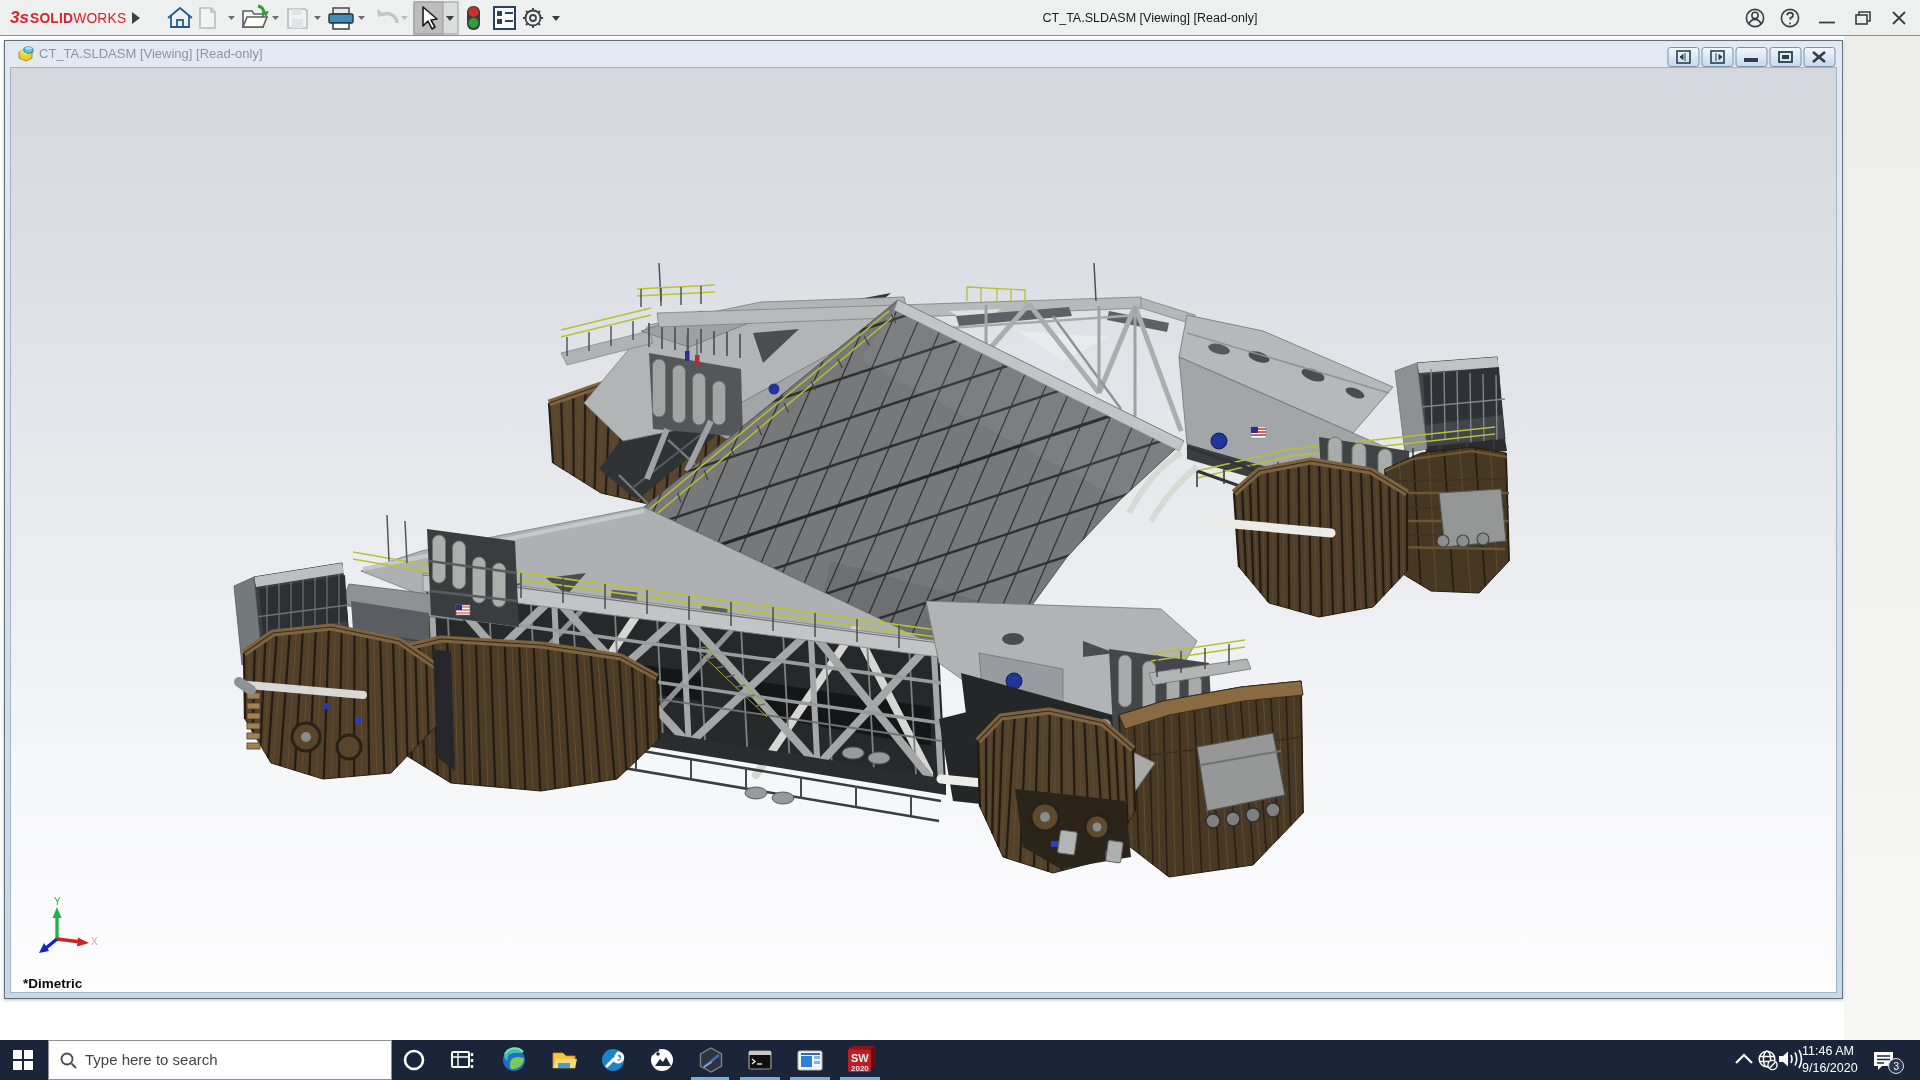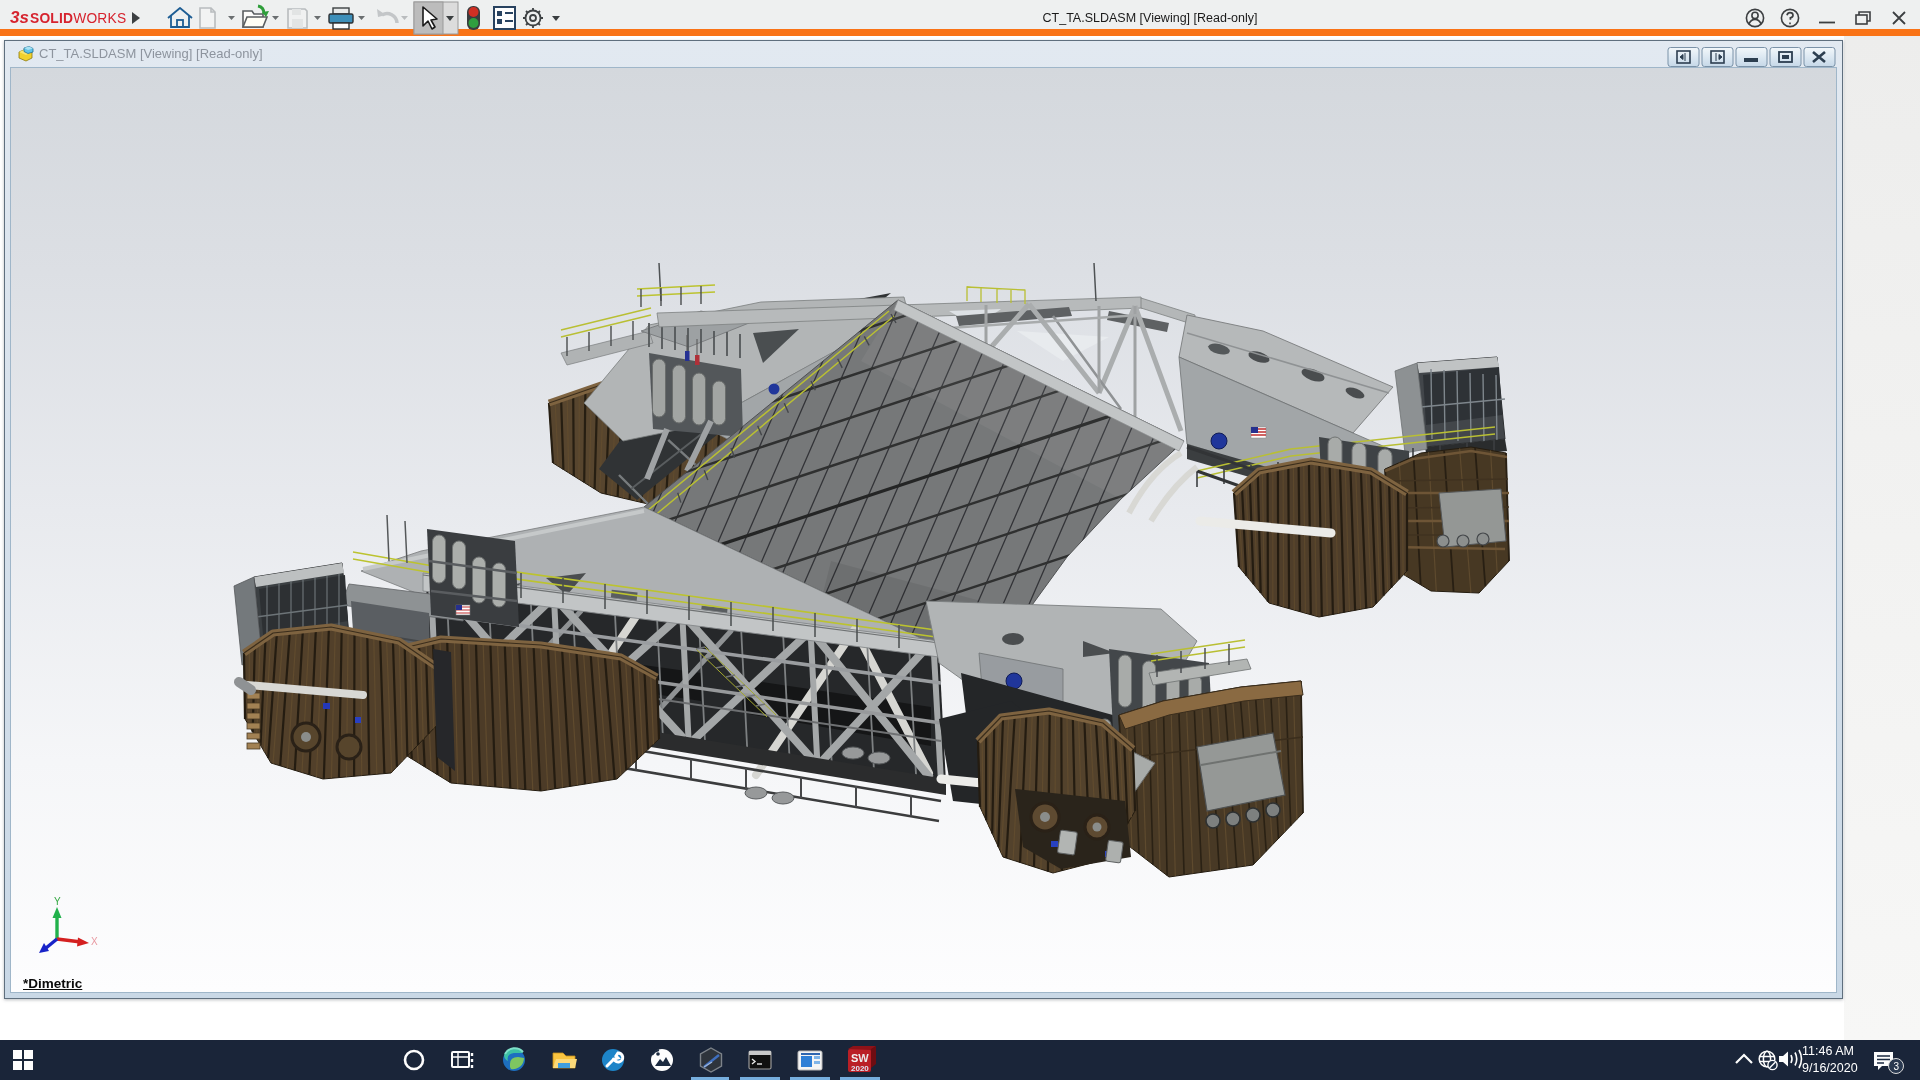--- a/index.html
+++ b/index.html
@@ -1,30 +1,30 @@
 <!DOCTYPE html>
 <html><head><meta charset="utf-8"><title>CT_TA.SLDASM</title>
 <style>
 * { margin:0; padding:0; box-sizing:border-box; }
 body { width:1920px; height:1080px; overflow:hidden; background:#ffffff;
        font-family:"Liberation Sans", sans-serif; position:relative; }
 #titlebar { position:absolute; left:0; top:0; width:1920px; height:36px;
-  background:#eef0f0; border-bottom:7px solid #f97316; }
+  background:#eef0f0; border-bottom:1px solid #f97316; }
 #apptitle { position:absolute; left:760px; top:0; width:780px; height:36px;
   line-height:36px; text-align:center; font-size:12.5px; color:#1a1a1a; }
 #rightstrip { position:absolute; left:1844px; top:36px; width:76px; height:1004px;
   background:linear-gradient(#ededec,#f7f7f6); }
 #docwin { position:absolute; left:4px; top:40px; width:1839px; height:959px;
   border:1px solid #5f6f7e; background:linear-gradient(#e2e9f1,#c9d8e6);
   box-shadow:0 1px 3px rgba(60,70,80,0.35); }
 #dtitle { position:absolute; left:34px; top:5px; font-size:13px; color:#8d949e; }
 #viewport { position:absolute; left:5px; top:26px; width:1827px; height:926px;
   border:1px solid #9fb6c9;
   background:linear-gradient(180deg,#d4d8dd 0%,#dcdfe4 22%,#e8eaee 48%,#f5f6f8 75%,#fdfdfe 100%); }
-#dimetric { position:absolute; left:12px; top:908px; font-size:13.5px; font-weight:bold; color:#0a0a0a;text-decoration:underline; }
+#dimetric { position:absolute; left:12px; top:908px; font-size:13.5px; font-weight:bold; color:#0a0a0a; }
 #taskbar { position:absolute; left:0; top:1040px; width:1920px; height:40px; background:#1a2539; }
 #searchbox { position:absolute; left:48px; top:0px; width:344px; height:40px;
   background:#ffffff; border:1px solid #8a9096; }
 #searchtext { position:absolute; left:36px; top:10px; font-size:15px; color:#454545; }
 #clock { position:absolute; left:1802px; top:3px; width:66px; text-align:left;
   font-size:12.5px; color:#ffffff; line-height:17px; }
 .ul { position:absolute; top:37px; height:3px; background:#76aede; }
 </style></head>
 <body>
 <div id="titlebar">
@@ -396,20 +396,27 @@
 <div id="dimetric">*Dimetric</div>
 </div>
 </div>
 <div id="taskbar">
 <svg style="position:absolute;left:12;top:9" width="24" height="22" viewBox="0 0 24 22">
 <rect x="1" y="1" width="9" height="9" fill="#fdfdfd"></rect>
       <rect x="12" y="1" width="9" height="9" fill="#fdfdfd"></rect>
 <rect x="1" y="12" width="9" height="9" fill="#fdfdfd"></rect>
       <rect x="12" y="12" width="9" height="9" fill="#fdfdfd"></rect>
 </svg>
+<div id="searchbox">
+<svg style="position:absolute;left:10;top:10" width="20" height="20" viewBox="0 0 20 20">
+<circle cx="8" cy="8" r="5.5" fill="none" stroke="#4a4a4a" stroke-width="1.8"></circle>
+<path d="M12.5,12.5 L17,17" stroke="#4a4a4a" stroke-width="1.8"></path>
+</svg>
+<div id="searchtext">Type here to search</div>
+</div>
 <svg style="position:absolute;left:395;top:0" width="500" height="40" viewBox="395 0 500 40">
       <circle cx="414" cy="20" r="9" fill="none" stroke="#fdfdfd" stroke-width="2.6"></circle>
       <g stroke="#fdfdfd" stroke-width="2" fill="none">
         <rect x="452" y="12" width="17" height="15" rx="1"></rect>
         <path d="M458,12 l0,15 M452,17 l17,0" stroke-width="1.4"></path>
         <path d="M472,13 l0,3 M472,19 l0,3 M472,25 l0,3" stroke-width="2.4"></path>
       </g>
       <g>
         <circle cx="514" cy="20" r="11" fill="#1d6fc0"></circle>
         <path d="M504,15 a11,11 0 0 1 19,-2 l-9,0 q-8,1 -6,8 q-4,-2 -4,-6 Z" fill="#3dc0a4"></path>

